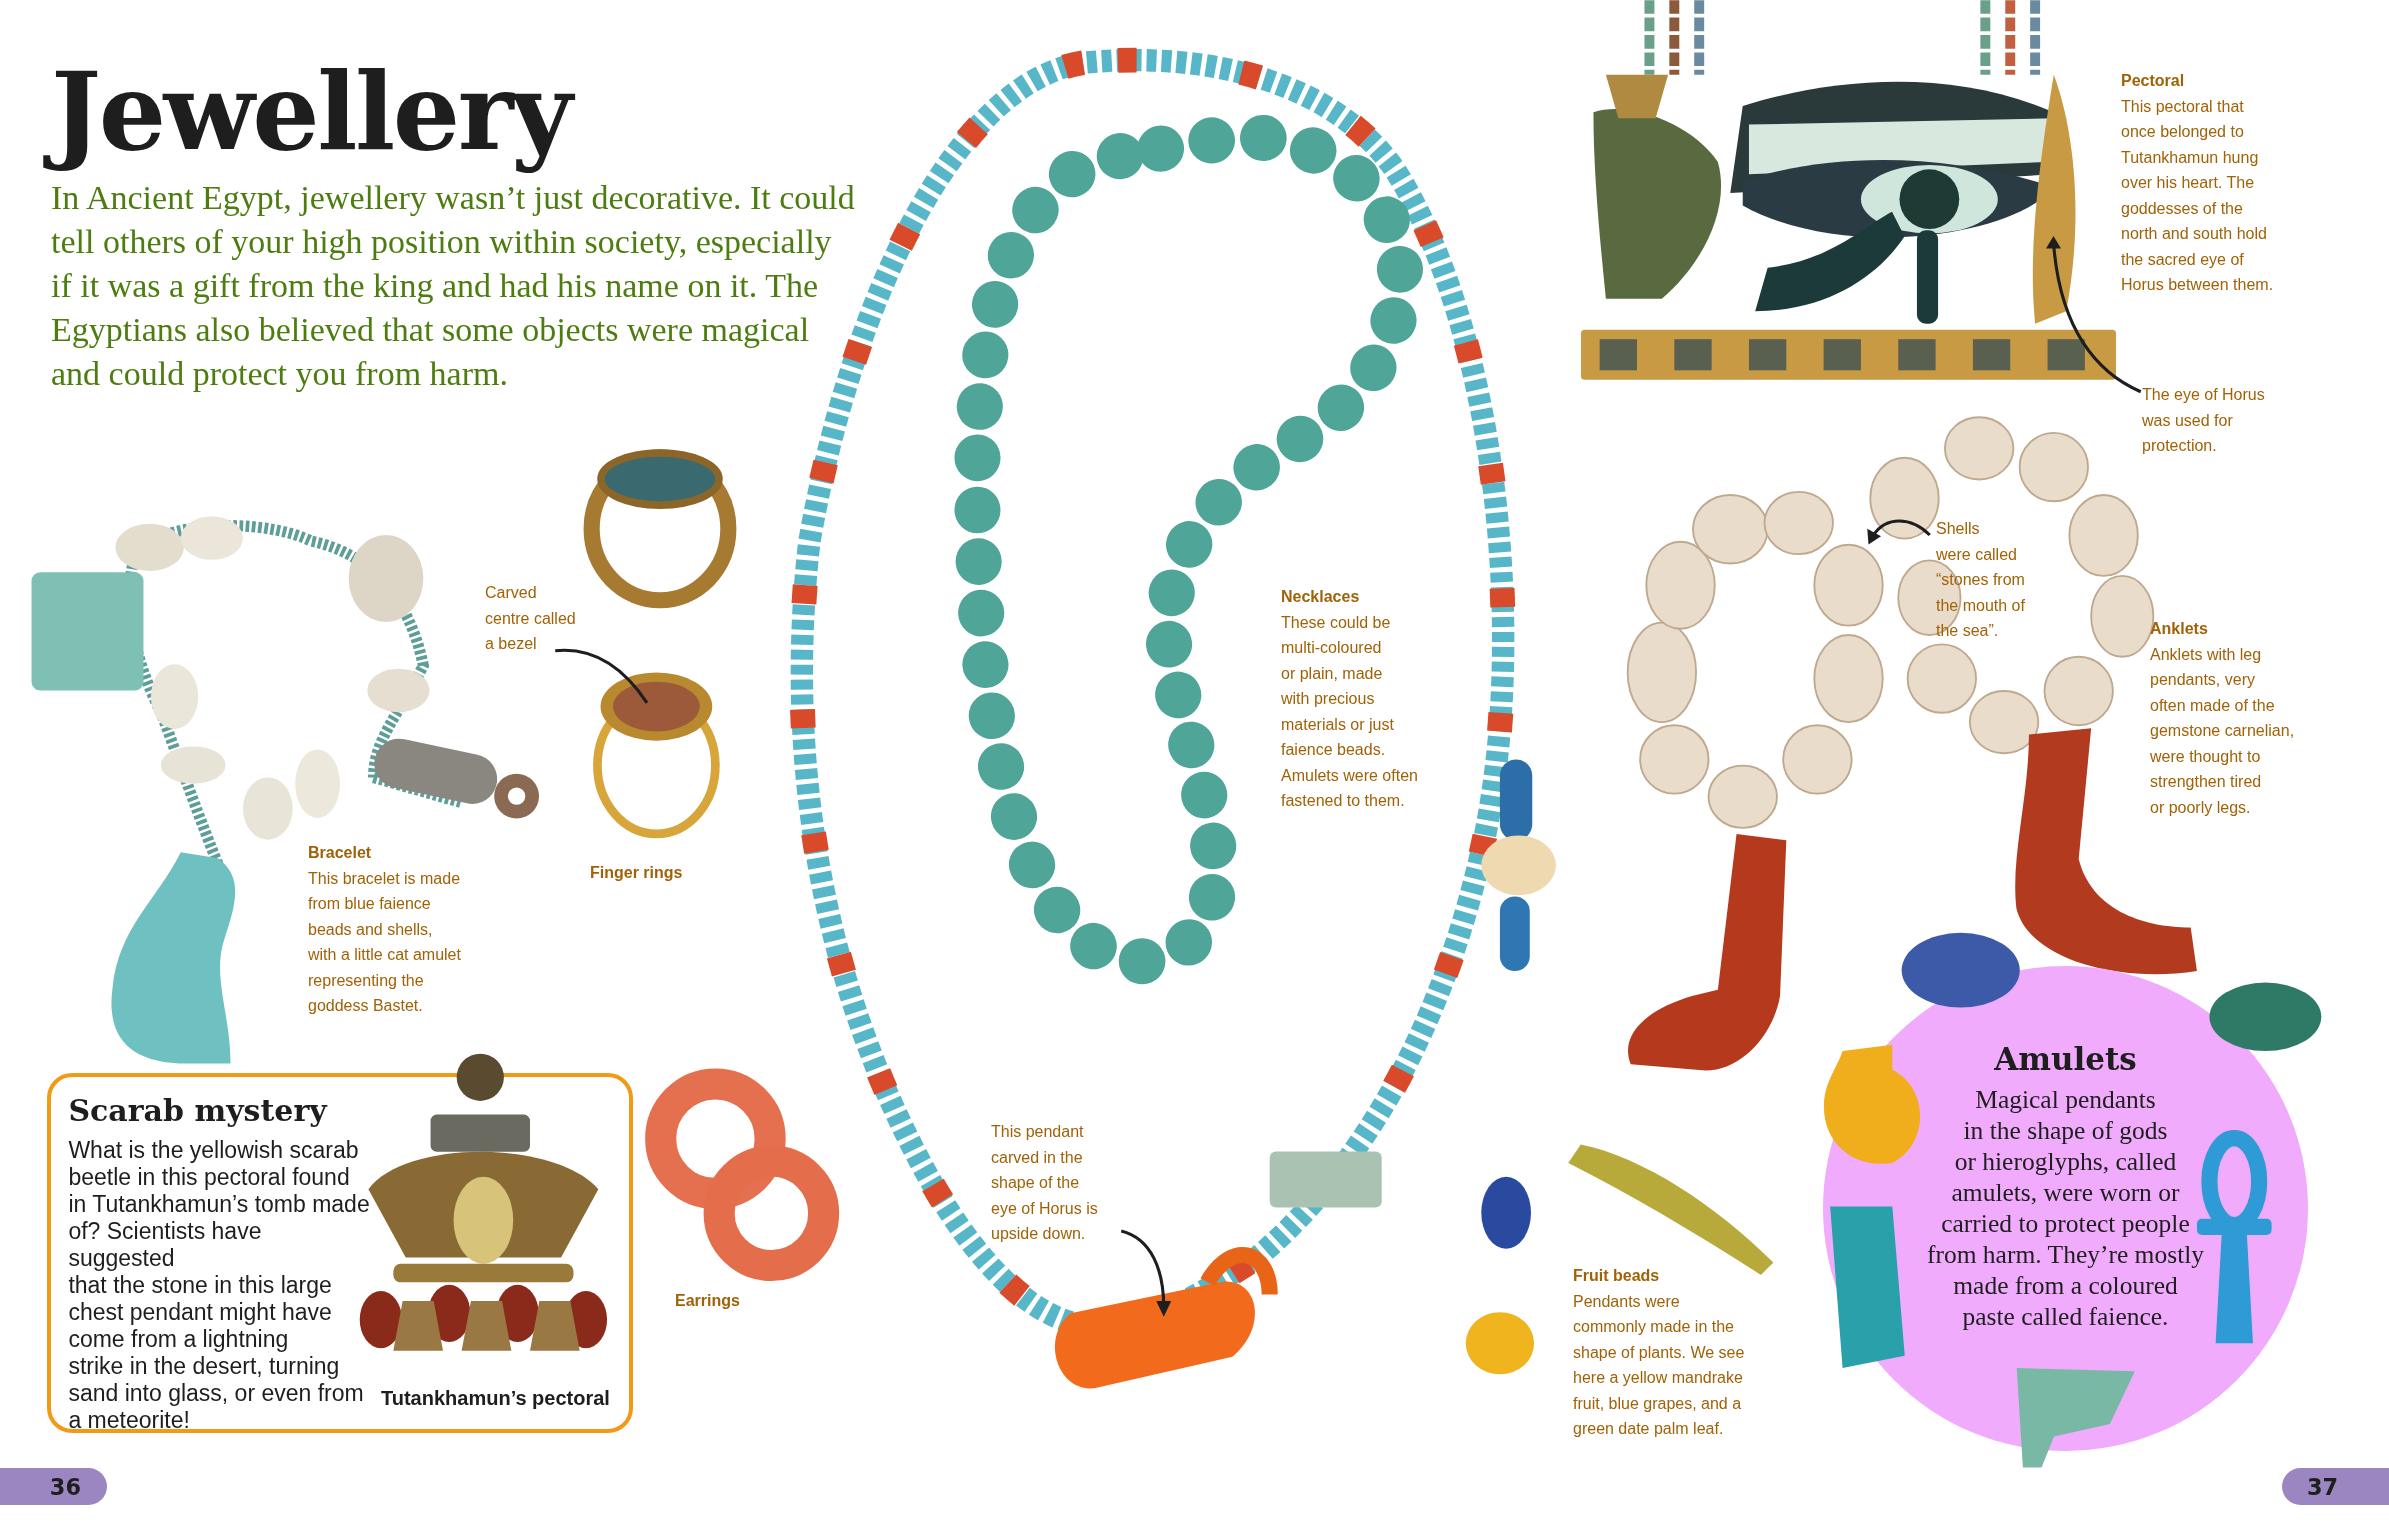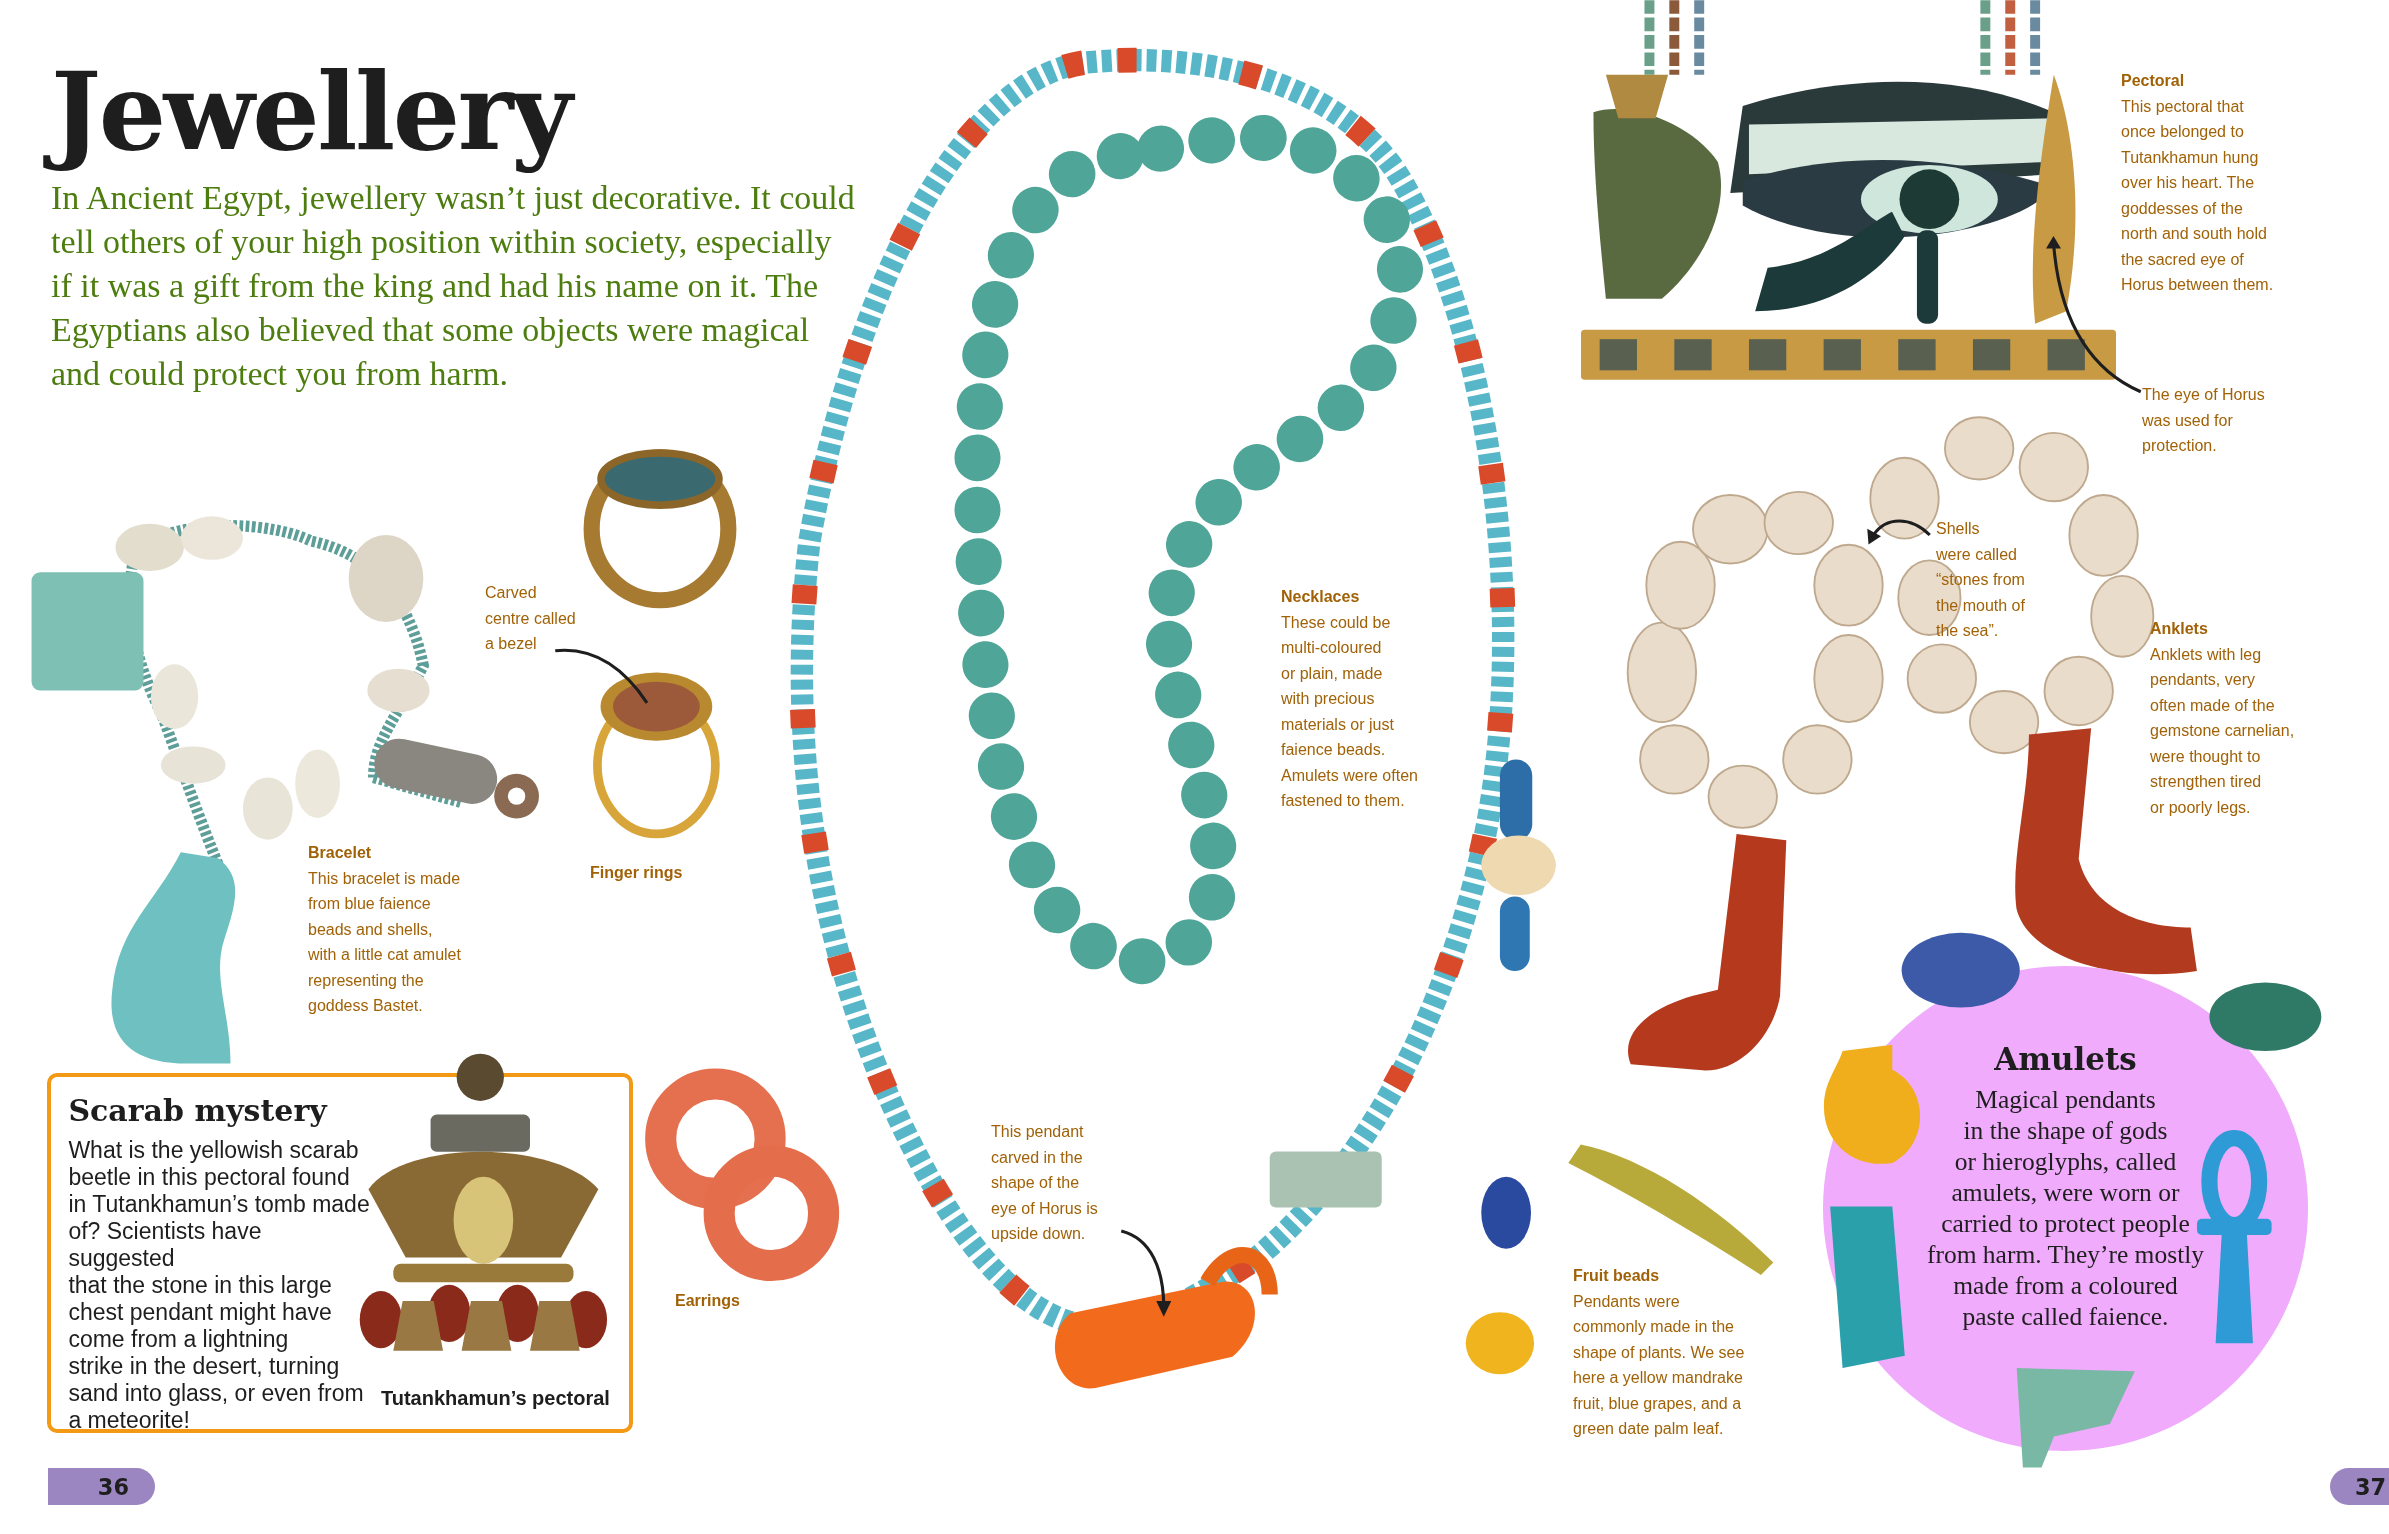--- a/index.html
+++ b/index.html
@@ -13,27 +13,27 @@
     #intro { left:51px; top:176px; width:809px; font-family:"Liberation Serif", serif;
              font-size:34px; line-height:44px; color:#4d7c0f; }
 
     
     .cap { font-family:"Liberation Sans", sans-serif; font-size:16px; line-height:25.5px; color:#a16207; }
     .cap .h { font-weight:bold; display:block; }
     .cap .b { display:block; white-space:pre-line; }
 
     
     .pgtab { background:#9b86c1; height:37px; top:1468px; display:flex; align-items:center;
-             font-family:"DejaVu Sans", sans-serif; font-weight:bold; font-size:22.4px; color:#1e1e1e;margin-left:48px; }
+             font-family:"DejaVu Sans", sans-serif; font-weight:bold; font-size:22.4px; color:#1e1e1e; }
     #page-left { left:0; width:107px; border-radius:0 18.7px 18.7px 0; justify-content:flex-end; padding-right:26px; box-sizing:border-box; }
     #page-right { left:2282px; width:107px; border-radius:18.7px 0 0 18.7px; padding-left:25px; box-sizing:border-box; }
 
     
     #scarab-box { left:47px; top:1073px; width:586px; height:360px; border:4.4px solid #f29a16;
-                  border-radius:10px; box-sizing:border-box; background:#fff; }
+                  border-radius:25px; box-sizing:border-box; background:#fff; }
     #scarab-title { left:17.4px; top:16px; font-family:"DejaVu Serif", serif; font-weight:bold; font-size:30px; color:#1e1e1e; }
     #scarab-body { left:17.4px; top:60px; width:305px; font-family:"Liberation Sans", sans-serif;
                    font-size:23px; line-height:27px; white-space:pre-line; }
     #scarab-caption { left:330px; top:310px; font-family:"Liberation Sans", sans-serif; font-weight:bold; font-size:20px; }
 
     
     #amulets-circle { left:1823px; top:966px; width:485px; height:485px; border-radius:50%; background:#f0abfc; }
     #amulets-title { left:0; width:100%; top:75px; text-align:center; font-family:"DejaVu Serif", serif;
                      font-weight:bold; font-size:31px; }
     #amulets-body { left:0; width:100%; top:118px; text-align:center; font-family:"Liberation Serif", serif;

